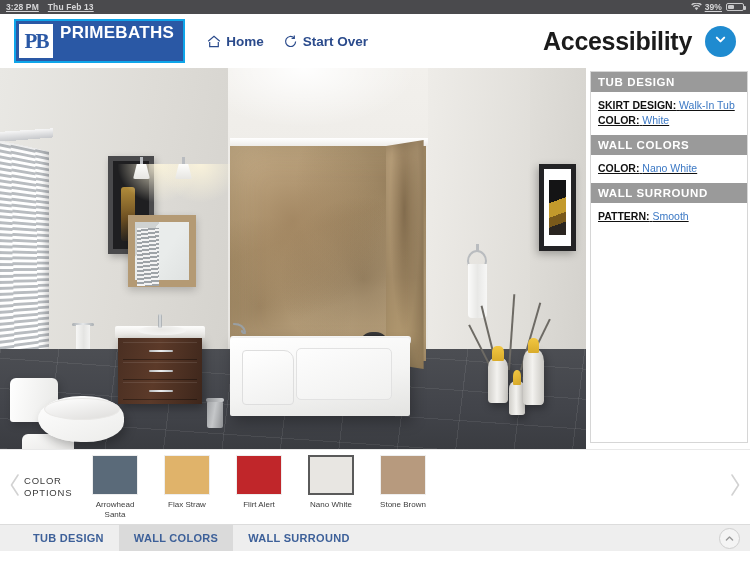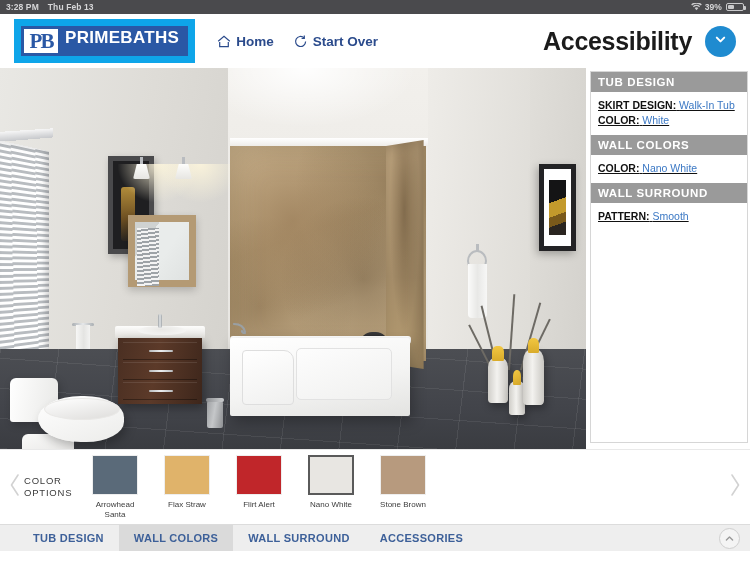--- a/index.html
+++ b/index.html
@@ -8,21 +8,21 @@
     font-family: "Liberation Sans", sans-serif;
     background: #ffffff; overflow: hidden;
   }
 
   
   .statusbar {
     height: 14px; width: 100%;
     background: #4a4a4d; color: #d6d6d8;
     display: flex; align-items: center;
     font-size: 8.5px; font-weight: bold;
-    padding: 0 6px; letter-spacing: .1px;
+    padding: 0 6px; letter-spacing: .1px; text-decoration: underline;
   }
   .status-left { display: flex; gap: 9px; align-items: center; }
   .status-right { margin-left: auto; display: flex; gap: 4px; align-items: center; }
   .wifi-ic { display: inline-block; width: 10px; height: 8px; position: relative; }
   .wifi-ic svg { display: block; }
   .battery {
     width: 18px; height: 8px; border: 1px solid #c9c9cb;
     border-radius: 2px; position: relative; display: inline-block;
   }
   .battery::after {
@@ -34,21 +34,21 @@
     width: 6px; height: 4px; background: #c9c9cb; border-radius: 1px;
   }
 
   
   .header {
     height: 54px; background: #ffffff;
     display: flex; align-items: center; padding: 0 14px;
     position: relative;
   }
   .logo {
-    border: 7px solid #0ea5e9; background: #2a58a5;
+    border: 2px solid #0ea5e9; background: #2a58a5;
     display: flex; align-items: stretch; height: 44px;
     padding: 3px;
   }
   .logo-mark {
     background: #ffffff; color: #2a58a5;
     width: 34px; display: flex; align-items: center; justify-content: center;
     font-family: "Liberation Serif", serif; font-weight: bold; font-size: 21px;
     letter-spacing: -2px; line-height: 1;
   }
   .logo-words {
@@ -626,21 +626,20 @@
           <path d="M4 3 10.5 13 4 23"></path>
         </svg>
     </span>
   </div>
 </div>
 
 <div class="tabbar">
   <div class="tab">TUB DESIGN</div>
   <div class="tab active">WALL COLORS</div>
   <div class="tab">WALL SURROUND</div>
-  <div class="tab">ACCESSORIES</div>
   <div class="collapse-btn">
     <span>
       <svg width="11" height="11" viewBox="0 0 11 11" fill="none" stroke="#9a9a9a" stroke-width="1.4" stroke-linecap="round" stroke-linejoin="round">
           <path d="M2.4 7 5.5 3.9 8.6 7"></path>
         </svg>
     </span>
   </div>
 </div>
 
 </body></html>

